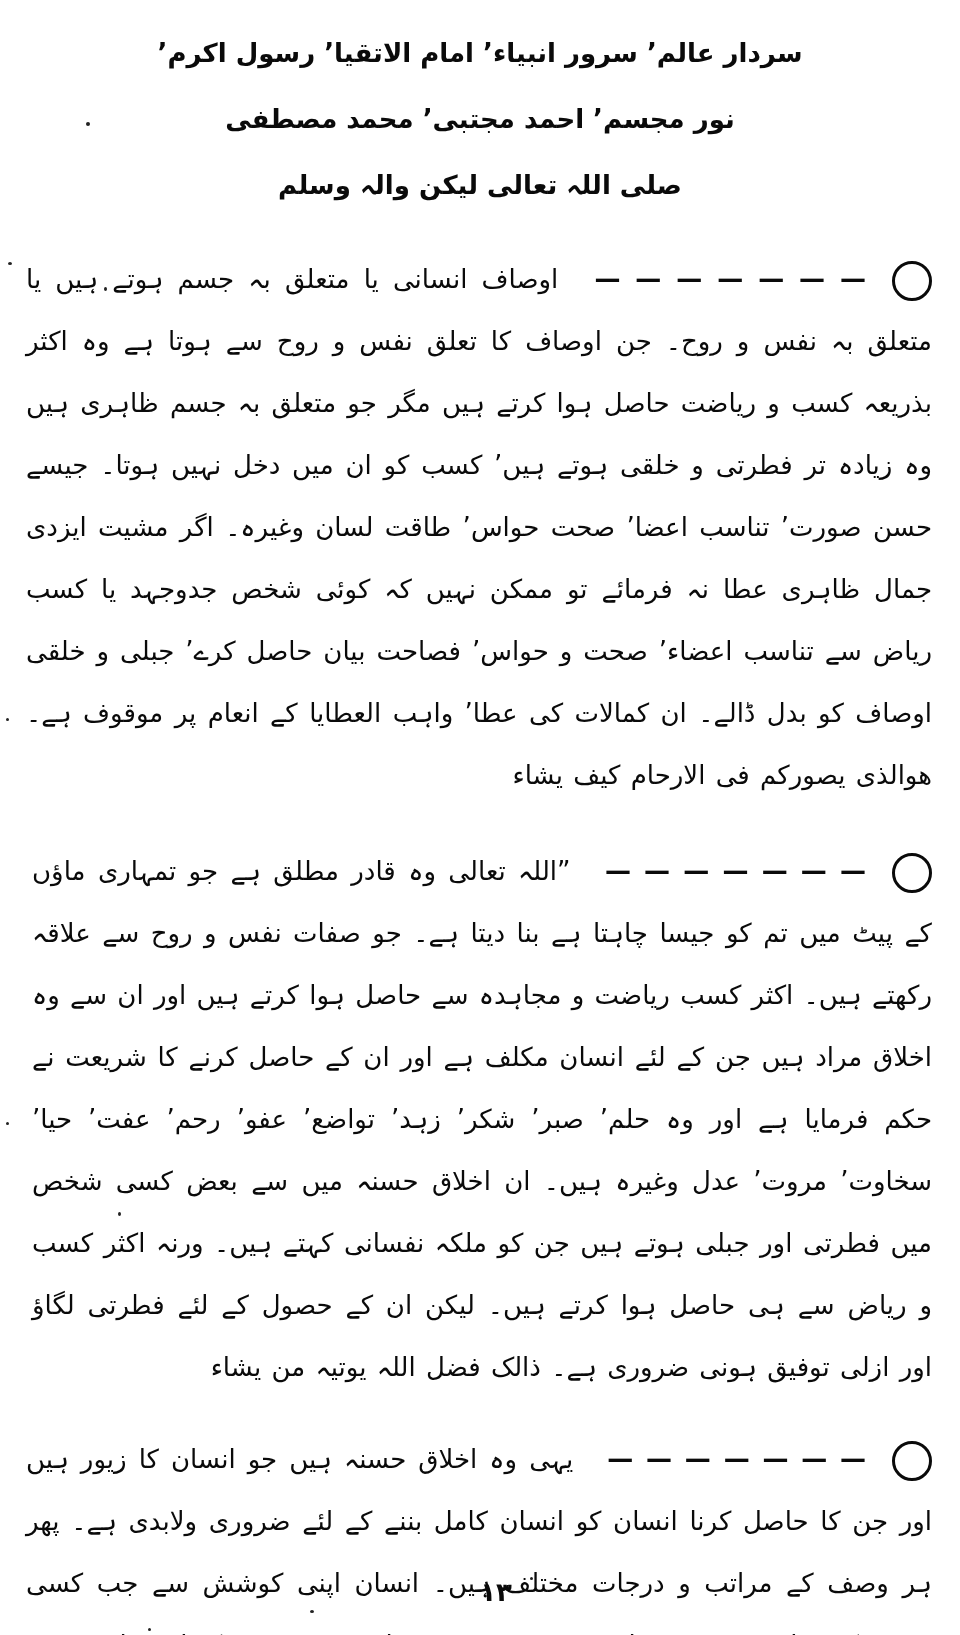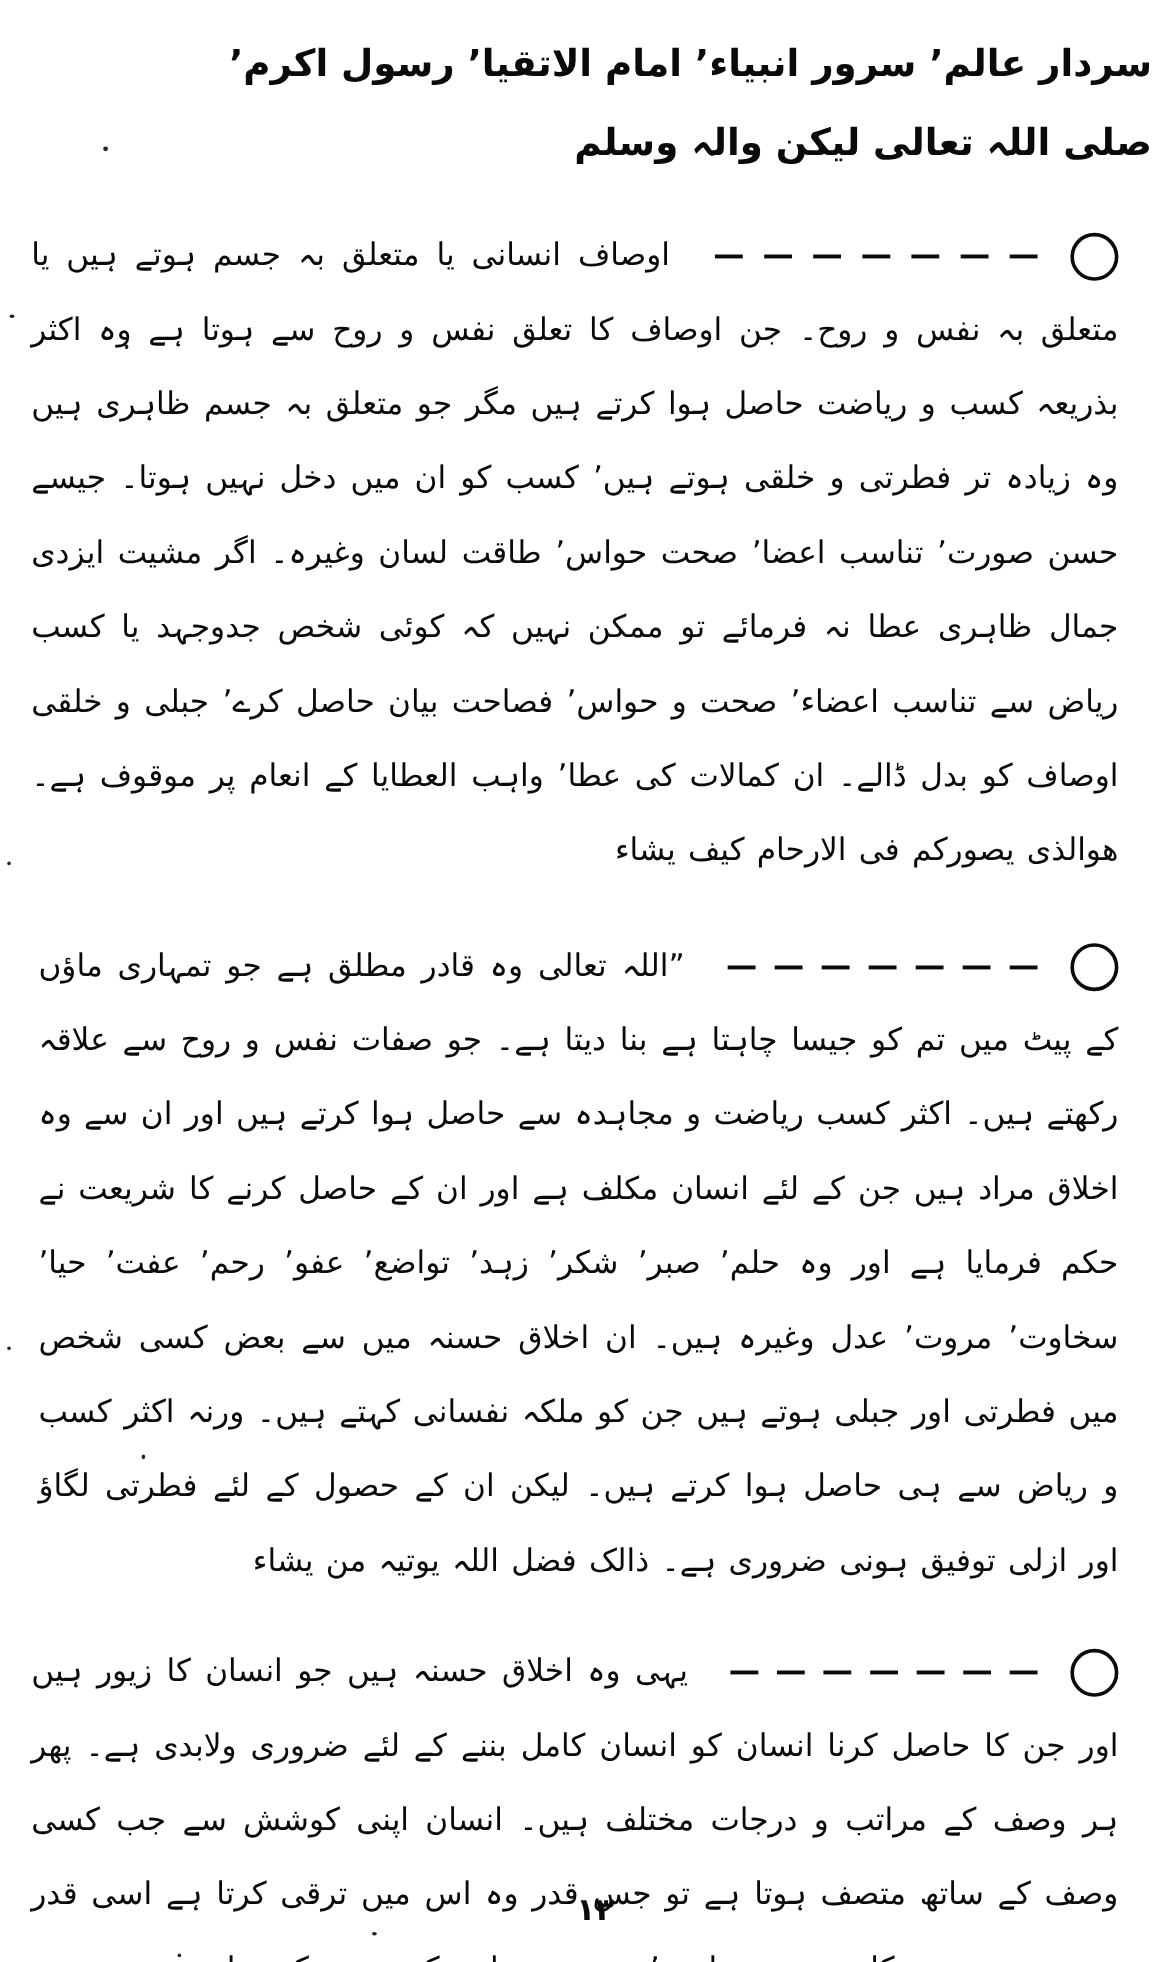--- a/index.html
+++ b/index.html
@@ -17,26 +17,25 @@
     font-family: "DejaVu Sans", sans-serif;
     overflow: hidden;
     direction: rtl;
   }
   
   .heading {
     padding-top: 20px;
     text-align: center;
   }
   .h-line {
-    font-size: 31px;
+    font-size: 26px;
     font-weight: 700;
     line-height: 66px;
     letter-spacing: 1px;
     white-space: nowrap;
-    text-align: right;
   }
   
   .para {
     margin: 0 28px 0 26px;
   }
   .para-1 { margin-top: 30px; }
   .para-2 { margin-top: 34px; margin-left: 32px; }
   .para-3 { margin-top: 30px; }
   .para p {
     margin: 0;
@@ -102,20 +101,21 @@
   <i class="speck s3"></i>
   <i class="speck s4"></i>
   <i class="speck s5"></i>
   <i class="speck s6"></i>
   <i class="speck s7"></i>
   <i class="speck s8"></i>
   <i class="speck s9"></i>
 
   <header class="heading">
     <div class="h-line">سردار عالم’ سرور انبیاء’ امام الاتقیا’ رسول اکرم’</div>
+    <div class="h-line">نور مجسم’ احمد مجتبی’ محمد مصطفی</div>
     <div class="h-line">صلی اللہ تعالی لیکن والہ وسلم</div>
   </header>
 
   <section class="para para-1">
     <p>
       <span class="circle-marker"></span><span class="dashes">— — — — — — —</span>
       <span>اوصاف انسانی یا متعلق بہ جسم ہوتے ہیں یا متعلق بہ نفس و روح۔ جن اوصاف کا تعلق نفس و روح سے ہوتا ہے وہ اکثر بذریعہ کسب و ریاضت حاصل ہوا کرتے ہیں مگر جو متعلق بہ جسم ظاہری ہیں وہ زیادہ تر فطرتی و خلقی ہوتے ہیں’ کسب کو ان میں دخل نہیں ہوتا۔ جیسے حسن صورت’ تناسب اعضا’ صحت حواس’ طاقت لسان وغیرہ۔ اگر مشیت ایزدی جمال ظاہری عطا نہ فرمائے تو ممکن نہیں کہ کوئی شخص جدوجہد یا کسب ریاض سے تناسب اعضاء’ صحت و حواس’ فصاحت بیان حاصل کرے’ جبلی و خلقی اوصاف کو بدل ڈالے۔ ان کمالات کی عطا’ واہب العطایا کے انعام پر موقوف ہے۔</span>
       <b class="quran">ھوالذی یصورکم فی الارحام کیف یشاء</b>
     </p>
   </section>

